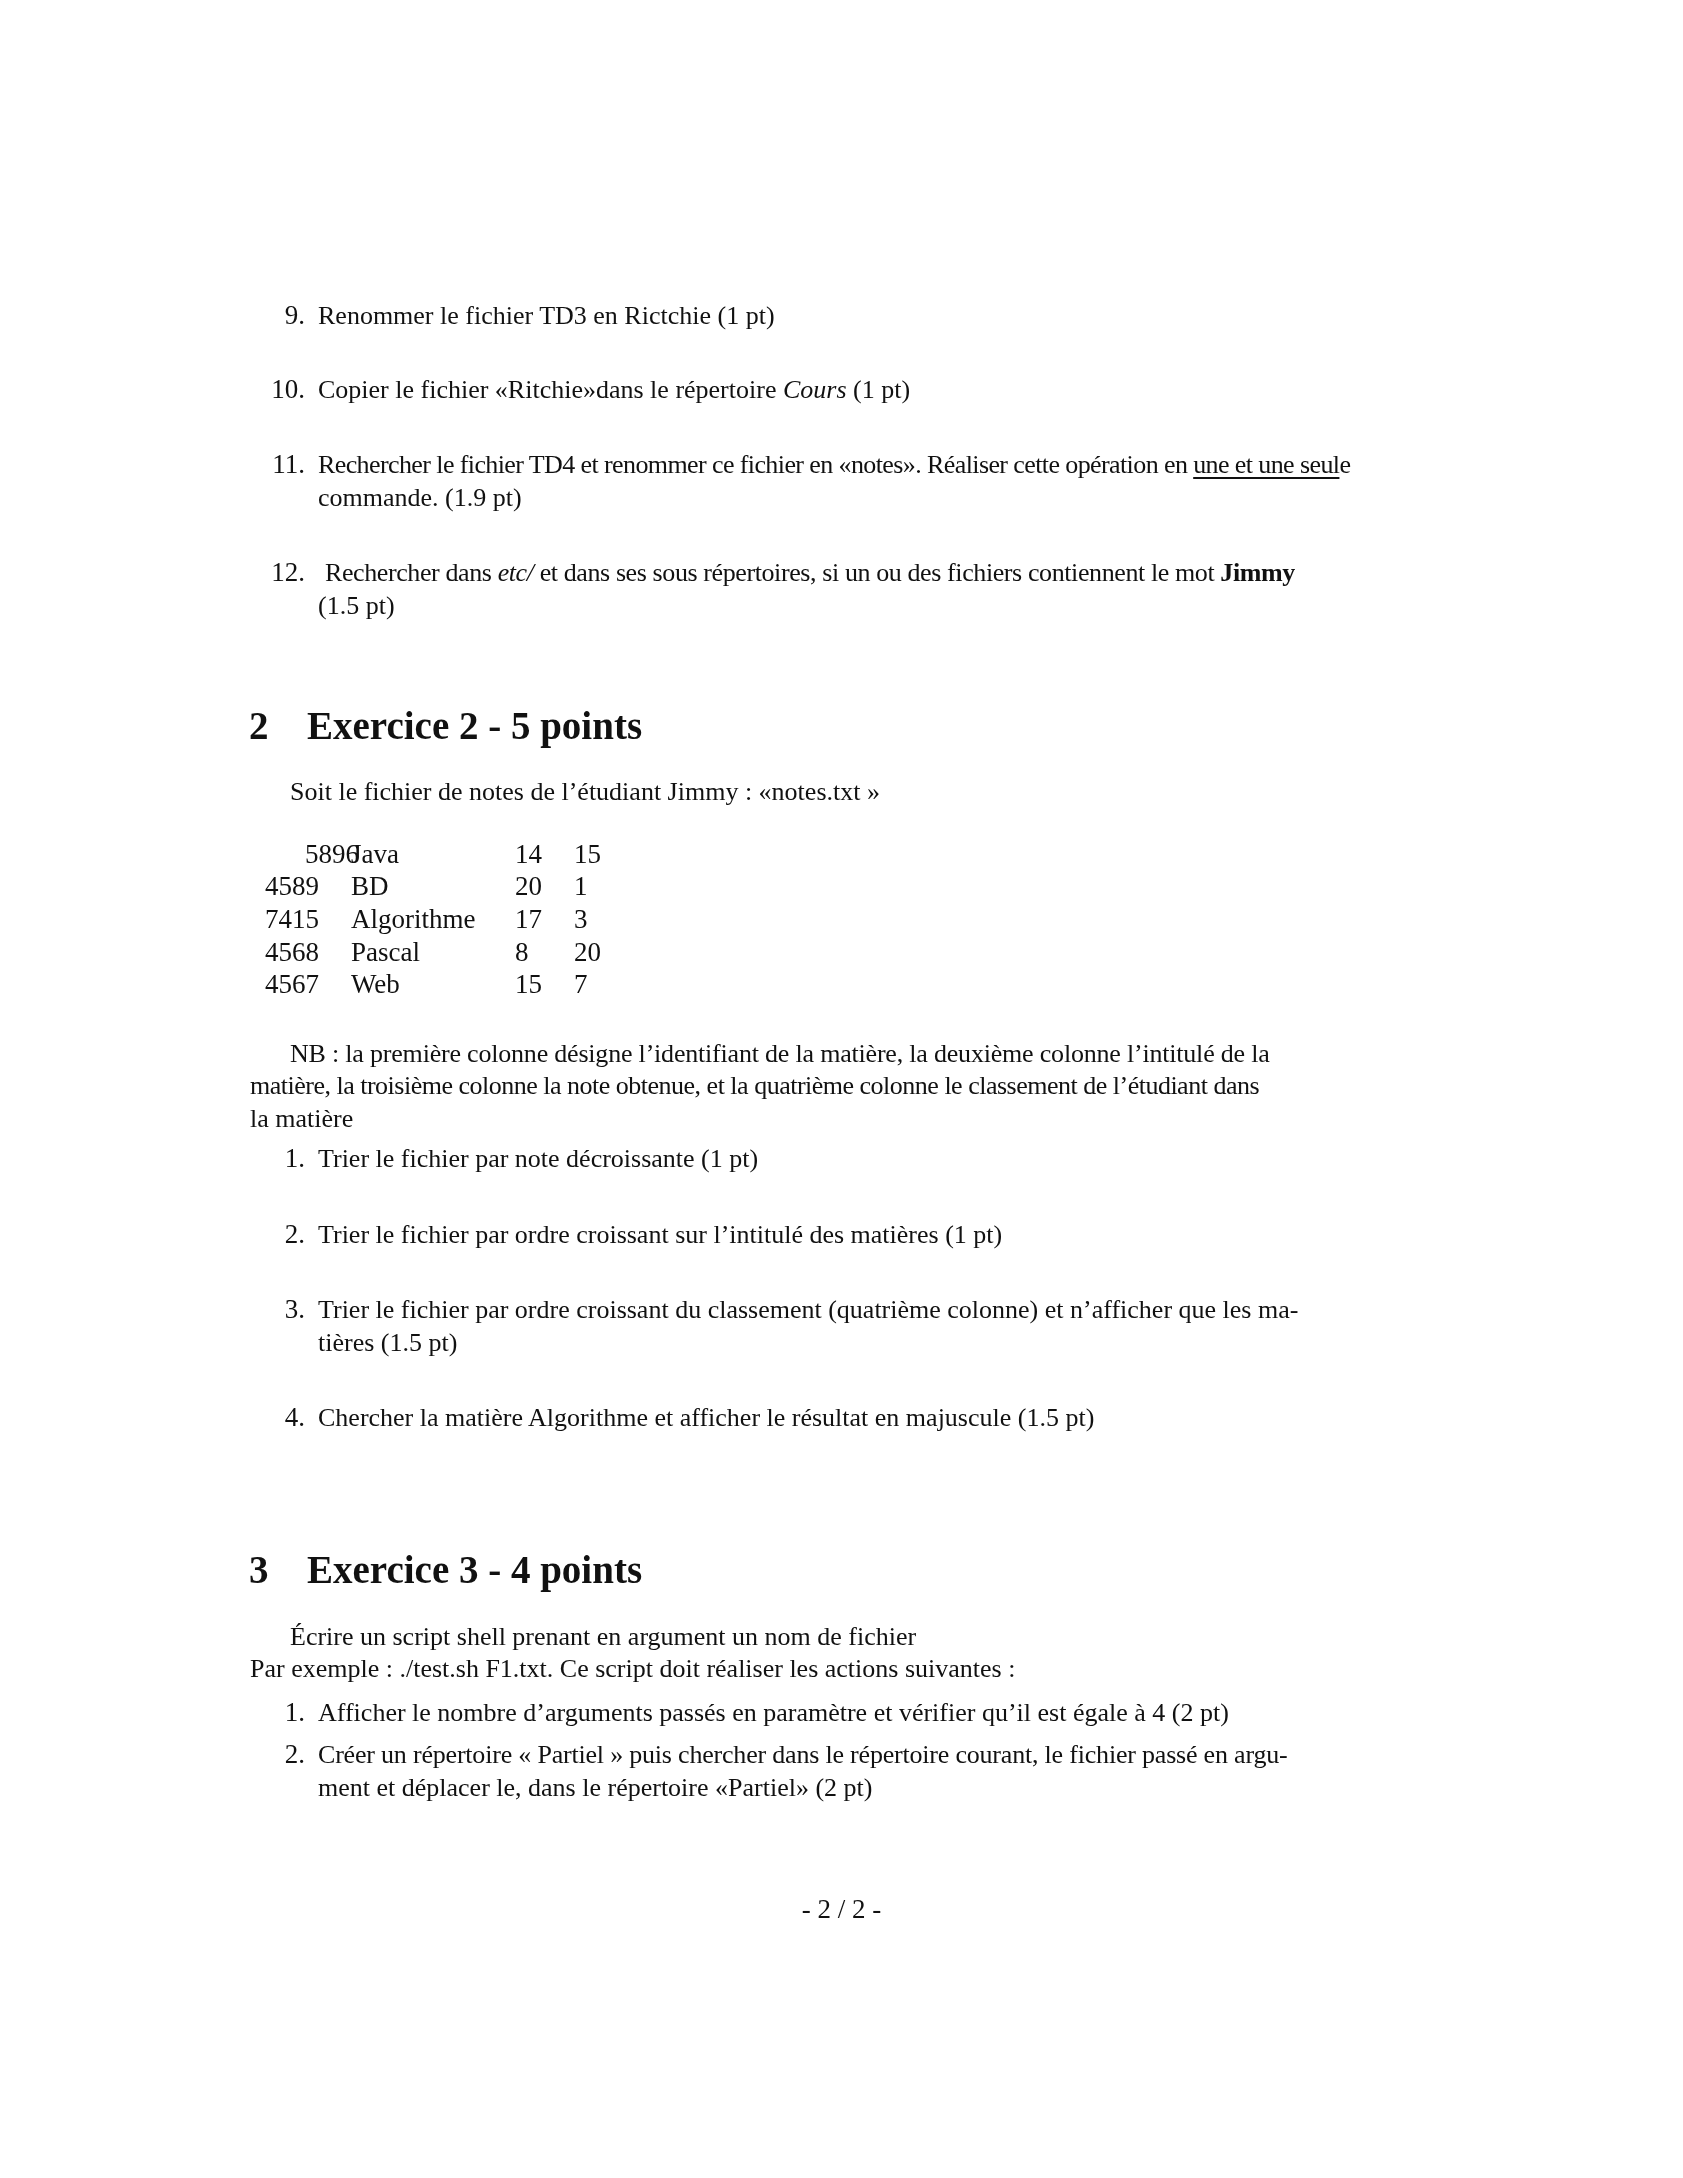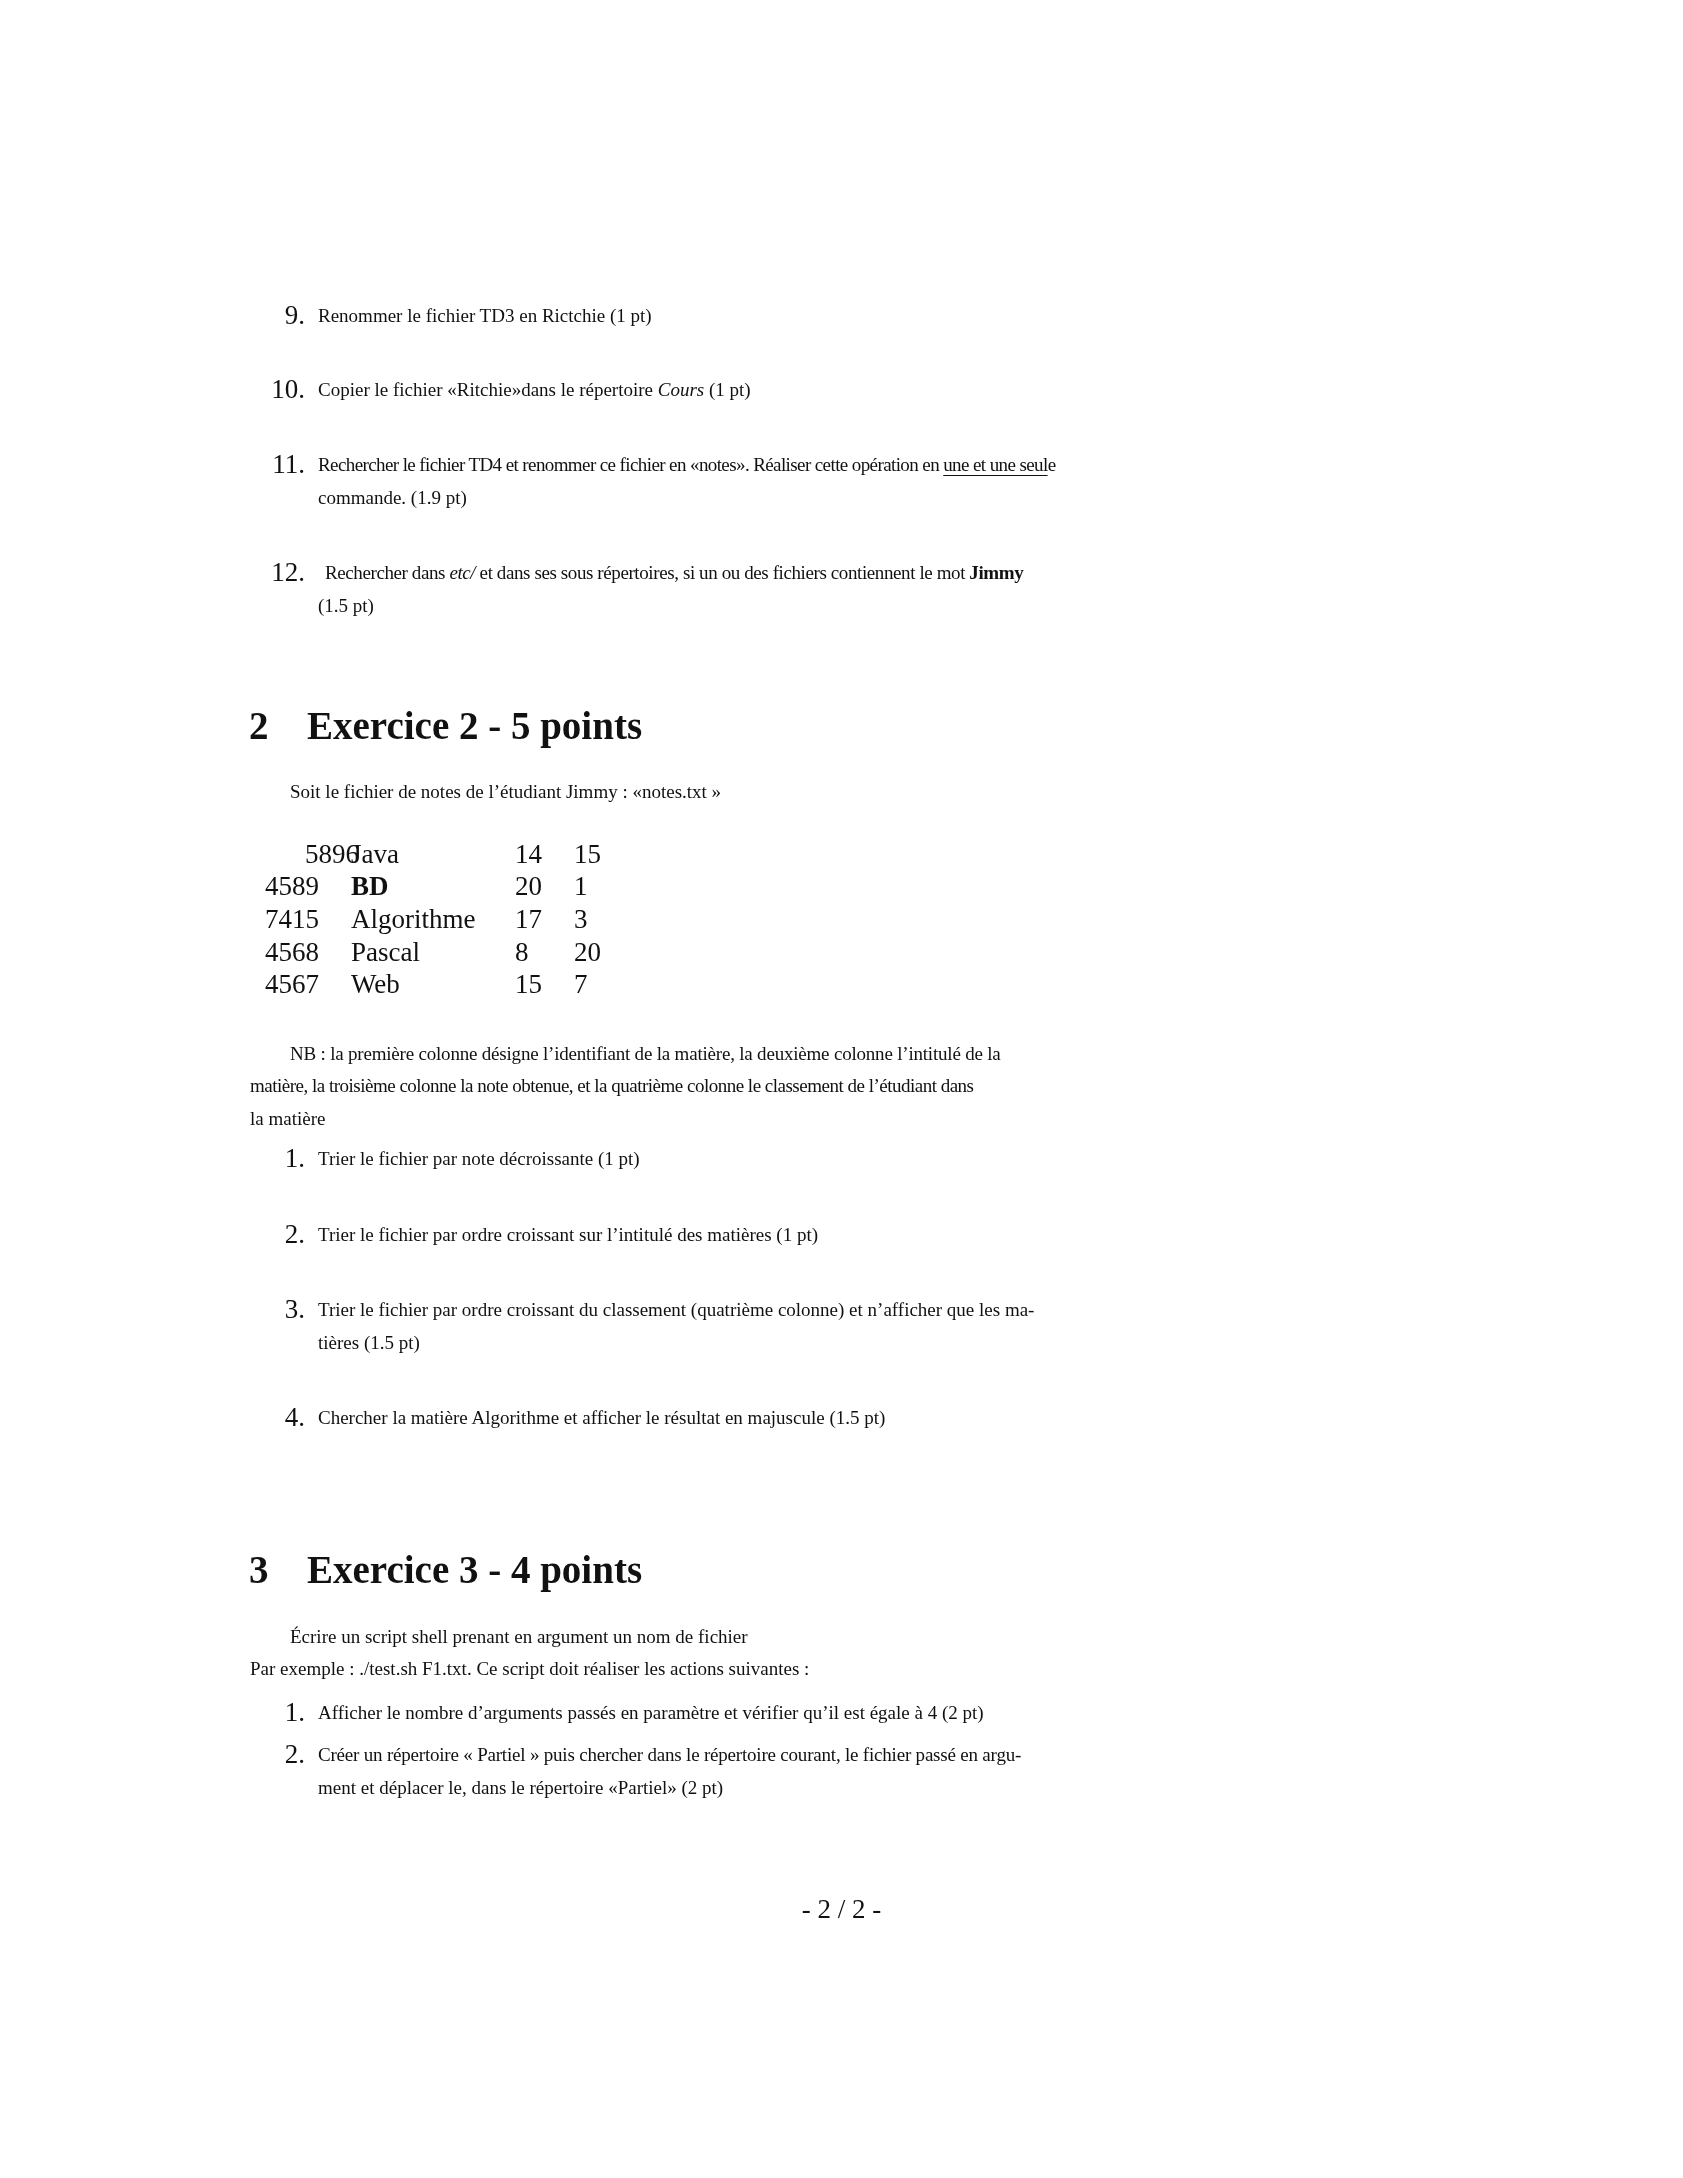--- a/index.html
+++ b/index.html
@@ -1,18 +1,18 @@
 <!DOCTYPE html>
 <html><head>
 <meta charset="utf-8">
 <style>
   html, body { margin: 0; padding: 0; background: #ffffff; }
   body { width: 1683px; height: 2178px; position: relative; overflow: hidden;
          font-family: "Liberation Serif", "DejaVu Serif", serif; color: #111; }
-  .line { position: absolute; font-size: 19px; line-height: 33px; white-space: nowrap; }
+  .line { position: absolute; font-size: 26px; line-height: 33px; white-space: nowrap; }
   .num { position: absolute; font-size: 27px; line-height: 33px; text-align: right; width: 59px; }
   .h { position: absolute; font-size: 39px; font-weight: bold; line-height: 46px; white-space: nowrap; }
   .cell { position: absolute; font-size: 27px; line-height: 33px; white-space: nowrap; }
   .u { text-decoration: underline; text-underline-offset: 4px; }
   .footer { position: absolute; left: 0; width: 1683px; text-align: center; font-size: 27px; line-height: 33px; }
 </style>
 </head>
 <body>
 
 <div>
@@ -38,21 +38,21 @@
 
 <div>
   <div>
     <div class="cell" style="left:265px; top:838px;margin-left:40px;">5896</div>
     <div class="cell" style="left:351px; top:838px;">Java</div>
     <div class="cell" style="left:515px; top:838px;">14</div>
     <div class="cell" style="left:574px; top:838px;">15</div>
   </div>
   <div>
     <div class="cell" style="left:265px; top:870px;">4589</div>
-    <div class="cell" style="left:351px; top:870px;font-weight:bold;">BD</div>
+    <div class="cell" style="left:351px; top:870px;">BD</div>
     <div class="cell" style="left:515px; top:870px;">20</div>
     <div class="cell" style="left:574px; top:870px;">1</div>
   </div>
   <div>
     <div class="cell" style="left:265px; top:903px;">7415</div>
     <div class="cell" style="left:351px; top:903px;">Algorithme</div>
     <div class="cell" style="left:515px; top:903px;">17</div>
     <div class="cell" style="left:574px; top:903px;">3</div>
   </div>
   <div>

